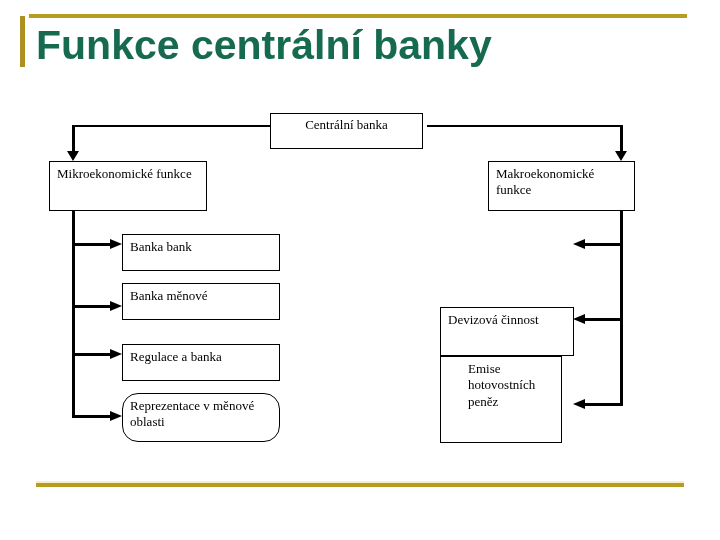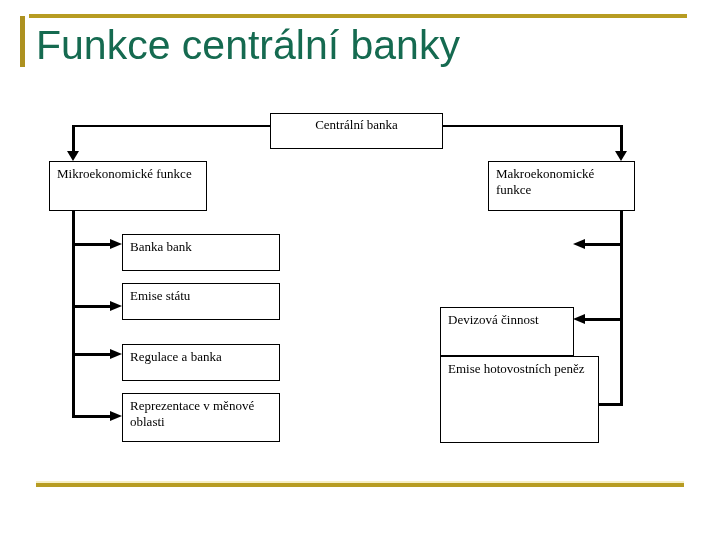--- a/index.html
+++ b/index.html
@@ -9,40 +9,40 @@
   }
   
   .top-rule{position:absolute;left:29px;top:14px;width:658px;height:4px;background:#B79C22;}
   .title-accent-bar{position:absolute;left:20px;top:16px;width:5px;height:51px;background:#AD9120;}
   .bottom-rule-pale{position:absolute;left:36px;top:481px;width:648px;height:2px;background:#F6EFC4;}
   .bottom-rule{position:absolute;left:36px;top:483px;width:648px;height:4px;background:#B79C22;}
   
   .title{
     position:absolute;left:36px;top:24px;margin:0;
     font-family:"Liberation Sans","DejaVu Sans",sans-serif;
-    font-size:41px;font-weight:400;line-height:1.05;color:#156A50;
+    font-size:41px;font-weight:700;line-height:1.05;color:#156A50;
     letter-spacing:0px;white-space:nowrap;
   }
   
   .box{
     position:absolute;background:#ffffff;border:1px solid #000000;
     font-size:13px;color:#000000;line-height:1.25;box-sizing:border-box;
   }
   .box .lbl{display:block;padding:4px 7px;}
   .box.center .lbl{text-align:center;padding-top:3px;}
-  .b-root {left:270px;top:113px;width:173px;height:36px;}
+  .b-root {left:270px;top:113px;width:153px;height:36px;}
   .b-mikro{left:49px; top:161px;width:158px;height:50px;}
   .b-makro{left:488px;top:161px;width:147px;height:50px;}
   .b-l1{left:122px;top:234px;width:158px;height:37px;}
   .b-l2{left:122px;top:283px;width:158px;height:37px;}
   .b-l3{left:122px;top:344px;width:158px;height:37px;}
-  .b-l4{left:122px;top:393px;width:158px;height:49px;}
+  .b-l4{left:122px;top:393px;width:158px;height:49px;border-radius:16px;}
   .b-r1{left:440px;top:223px;width:134px;height:48px;}
   .b-r2{left:440px;top:296px;width:134px;height:49px;margin-top:11px;}
-  .b-r3{left:440px;top:356px;width:159px;height:87px;}
+  .b-r3{left:440px;top:356px;width:122px;height:87px;padding-left:20px;}
   
   .line{position:absolute;background:#000000;}
   .c-root-left {left:73px; top:125px;width:197px;height:2px;}
   .c-root-right{left:427px;top:125px;width:196px;height:2px;}
   .c-drop-left {left:72px; top:125px;width:3px;height:27px;}
   .c-drop-right{left:620px;top:125px;width:3px;height:27px;}
   .c-trunk-left {left:72px; top:211px;width:3px;height:207px;}
   .c-trunk-right{left:620px;top:211px;width:3px;height:195px;}
   .sh{position:absolute;height:3px;background:#000000;}
   .sh-l{left:72px;width:38px;}
@@ -101,21 +101,21 @@
     <span class="lbl">Mikroekonomické funkce</span>
   </div>
   <div class="box b-l1">
     <span class="lbl">Banka bank</span>
   </div>
 
   <div class="box b-makro">
     <span class="lbl">Makroekonomické funkce</span>
   </div>
   <div class="box b-l2">
-    <span class="lbl">Emise státu</span>
+    <span class="lbl">Banka měnové</span>
   </div>
   <div class="box b-l3">
     <span class="lbl">Regulace a banka</span>
   </div>
   <div class="box b-l4">
     <span class="lbl">Reprezentace v měnové oblasti</span>
   </div>
 
   <div class="box b-r2">
     <span class="lbl">Devizová činnost</span>

